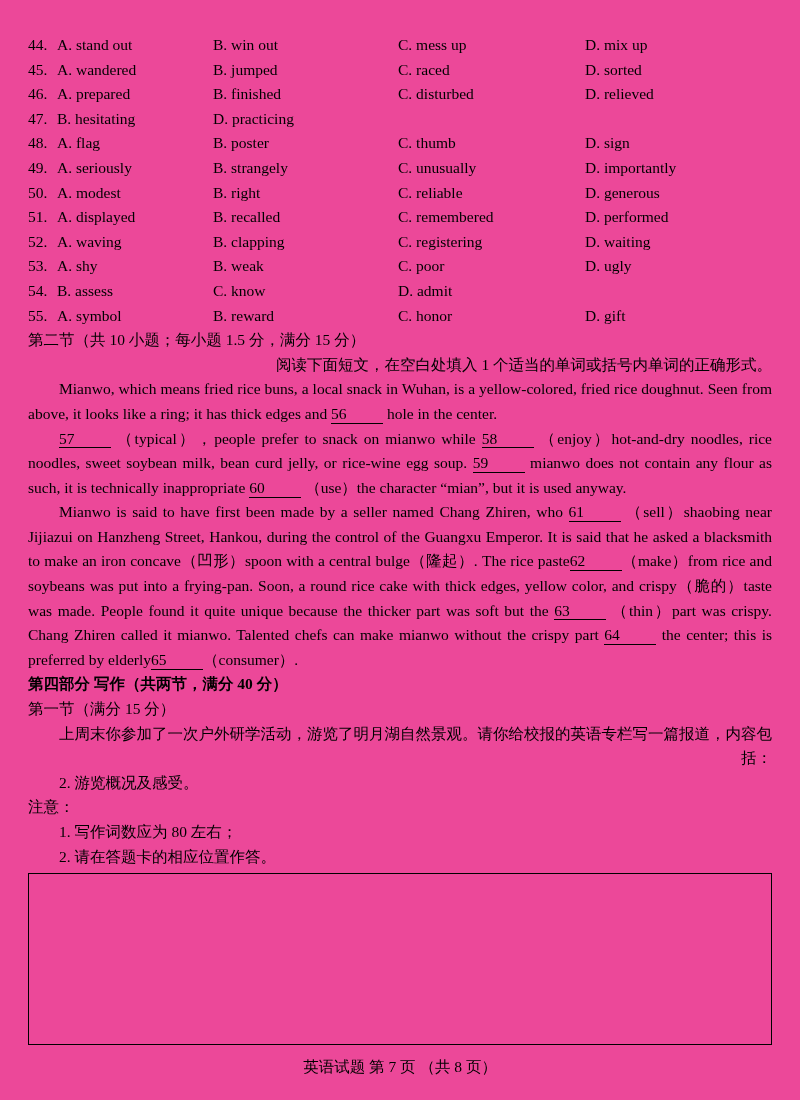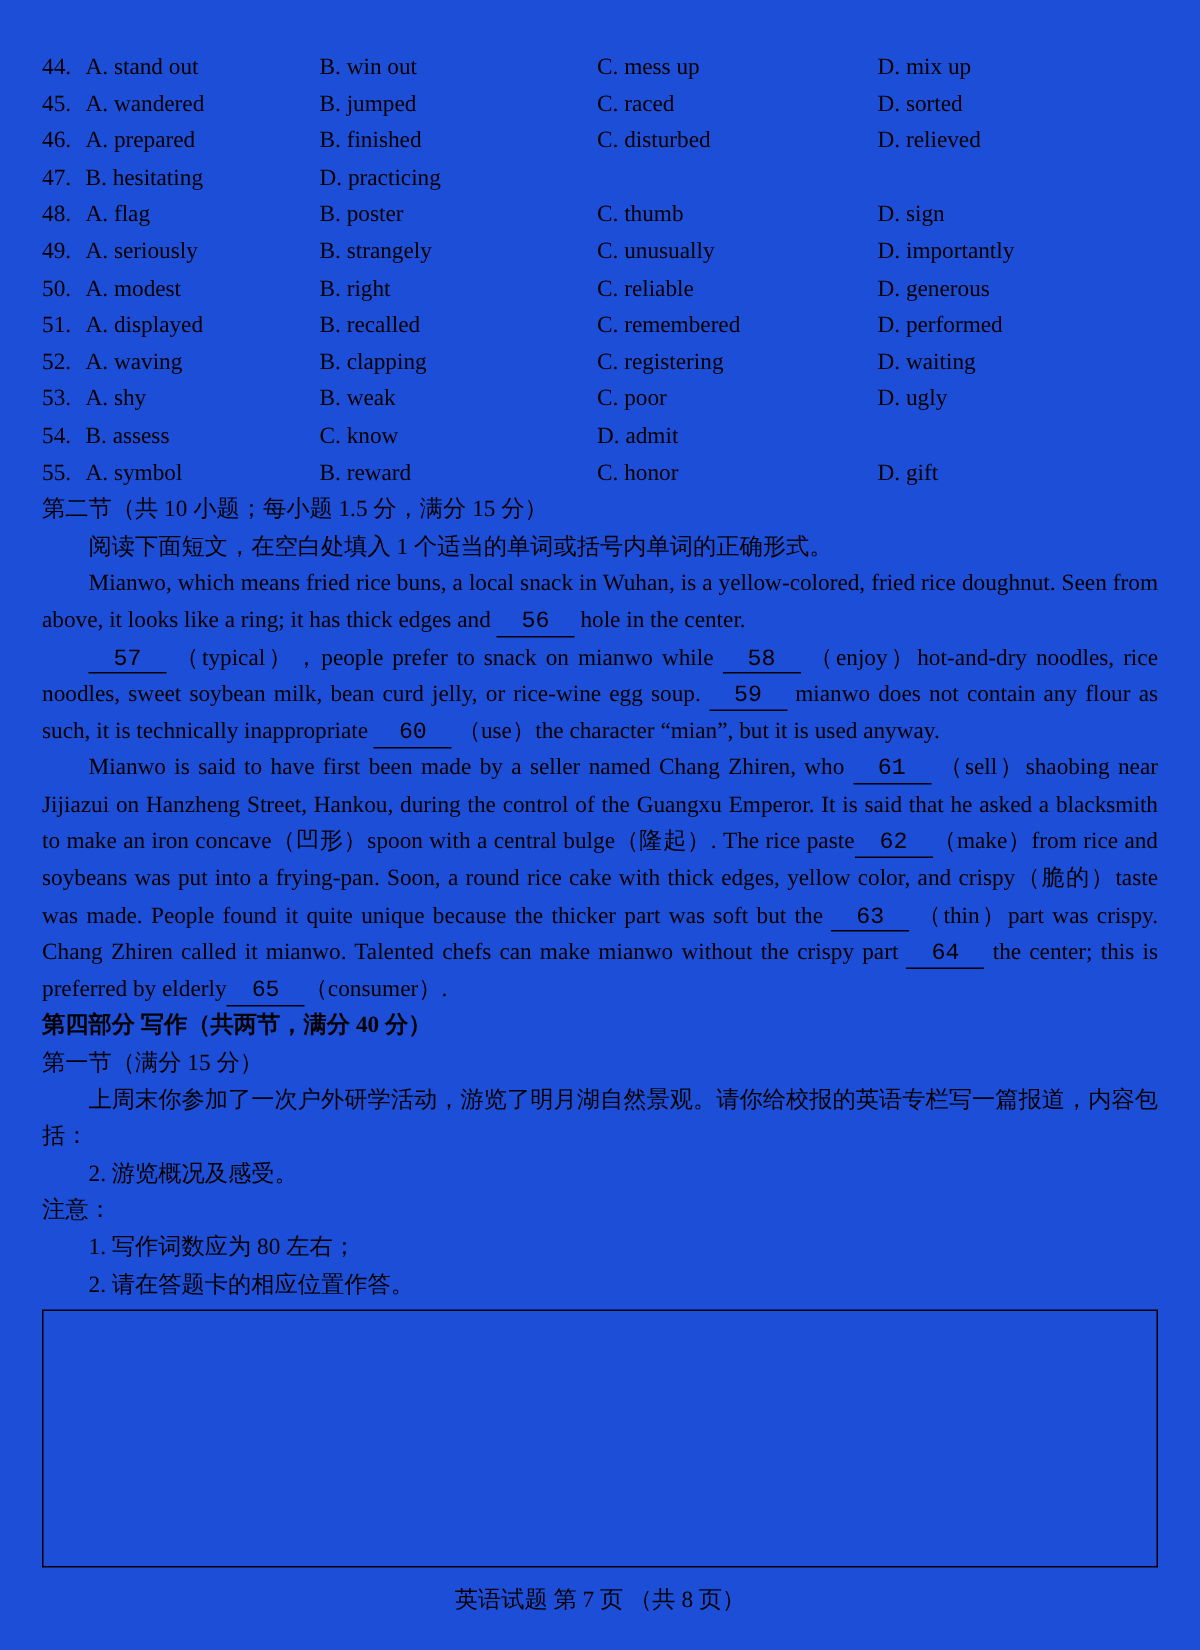--- a/index.html
+++ b/index.html
@@ -1,47 +1,45 @@
 <!DOCTYPE html>
 <html><head>
 <meta charset="utf-8">
 <style>
   * { margin: 0; padding: 0; box-sizing: border-box; }
   html, body { background: #ffffff; }
   body { width: 800px; height: 1100px; }
   .page {
     width: 800px;
     height: 1100px;
-    background: #1d4ed8;
+    background: #ec4899;
     padding: 33px 28px 0 28px;
     font-family: "Liberation Serif", "DejaVu Serif", serif;
     font-size: 15.5px;
     line-height: 24.6px;
     color: #000000;
     overflow: hidden;
   }
   .mc-table { width: 100%; }
   .mc-row {
     display: grid;
     grid-template-columns: 29px 156px 185px 187px 1fr;
   }
   .mc-cell { white-space: nowrap; }
   .line { text-align: left; }
   .bold { font-weight: bold; }
-  .indent { text-indent: 2em; }
+  .indent { text-indent: 2em; text-align: right; }
   .indent2 { margin-left: 2em; }
   .para { text-align: justify; text-indent: 2em; }
   .blank {
     display: inline-block;
     min-width: 52px;
-    text-align: center;
     text-indent: 0;
     border-bottom: 1px solid #000;
     line-height: 1.15;
-    font-family: Liberation Mono, monospace;
   }
   .answer-box {
     border: 1px solid #000;
     height: 172px;
     margin-top: 4px;
   }
   .footer {
     text-align: center;
     margin-top: 10px;
   }

